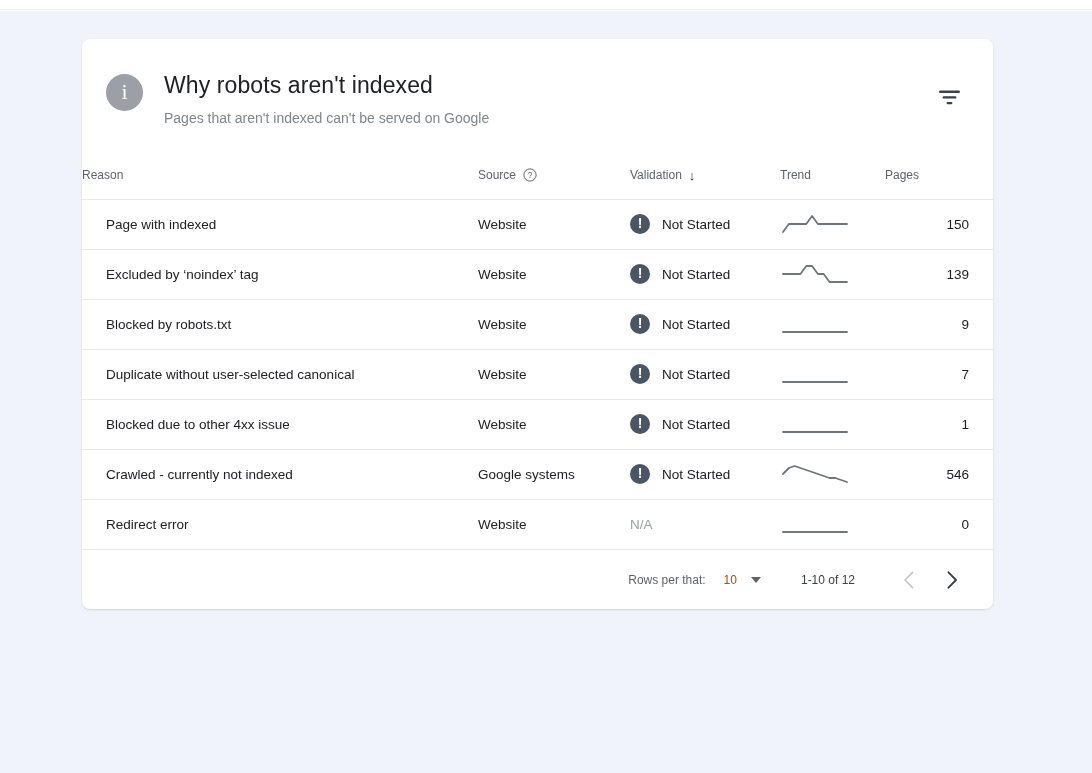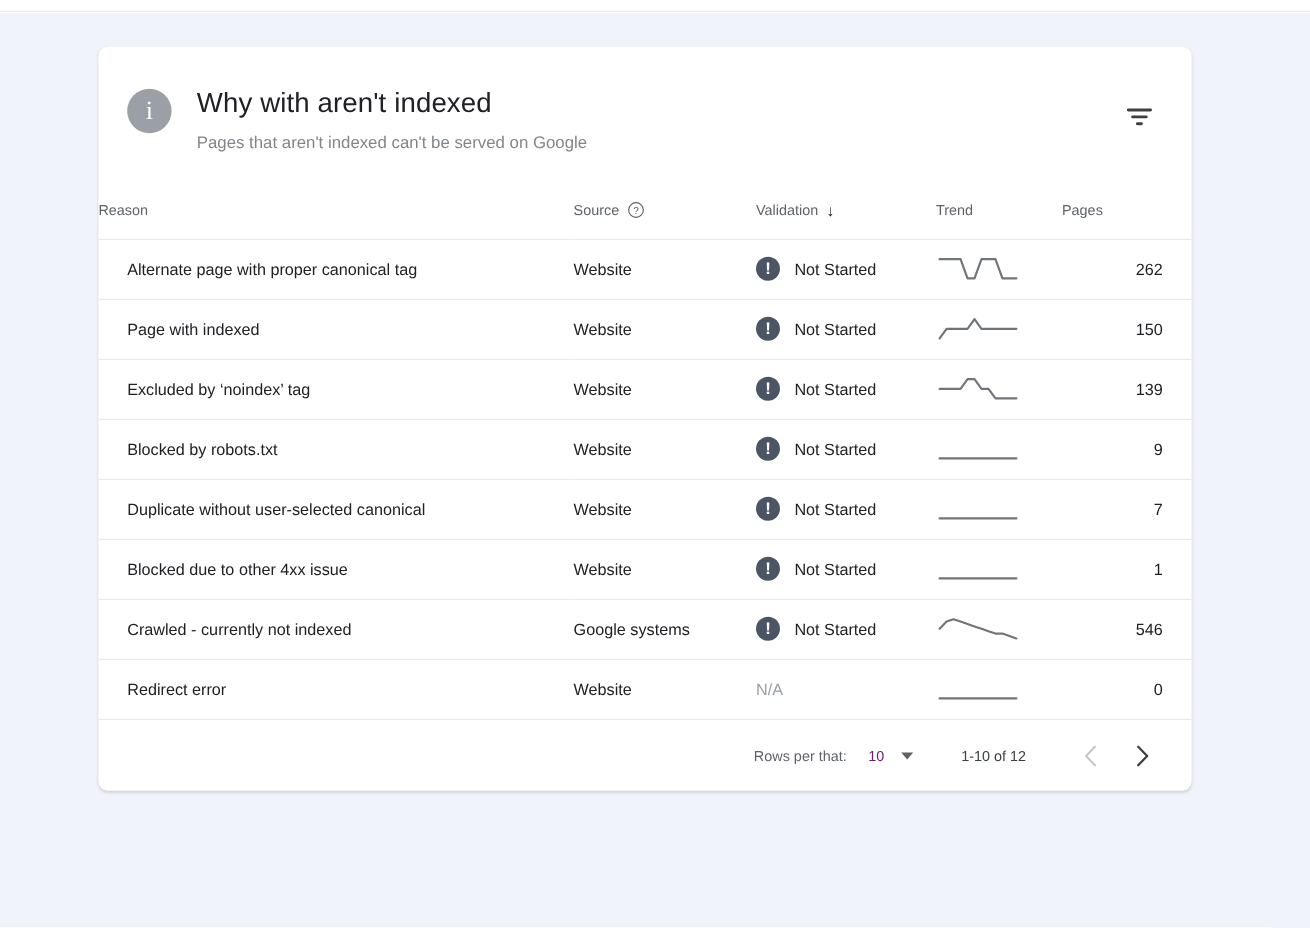--- a/index.html
+++ b/index.html
@@ -199,21 +199,21 @@
     color: #5f6368;
   }
   .rows-label { margin-right: 18px; }
   .rows-select {
     display: inline-flex;
     align-items: center;
     gap: 14px;
     cursor: pointer;
     margin-right: 40px;
   }
-  .rows-value { font-size: 12px; color: #701a75; }
+  .rows-value { font-size: 12px; color: #c2410c; }
   .caret {
     width: 0; height: 0;
     border-left: 5px solid transparent;
     border-right: 5px solid transparent;
     border-top: 6px solid #5f6368;
   }
   .range-label { margin-right: 36px; color: #3c4043; }
   .pager-btn {
     width: 34px; height: 34px;
     display: inline-flex;
@@ -234,21 +234,21 @@
   <div class="canvas"></div>
 
   <div class="card">
 
     <div class="card-header">
       <div class="header-flex">
         <div class="info-badge">
           <span class="glyph">i</span>
         </div>
         <div class="header-text">
-          <div class="card-title">Why with aren't indexed</div>
+          <div class="card-title">Why robots aren't indexed</div>
           <div class="card-subtitle">Pages that aren't indexed can't be served on Google</div>
         </div>
       </div>
       <div class="filter-btn">
         <svg class="filter-icon" width="21" height="15" viewBox="0 0 21 15">
           <rect x="0" y="0.5" width="21" height="2.4" rx="1.2" fill="#3c4043"></rect>
           <rect x="3.6" y="6.2" width="13.8" height="2.4" rx="1.2" fill="#3c4043"></rect>
           <rect x="7.6" y="11.9" width="5.8" height="2.4" rx="1.2" fill="#3c4043"></rect>
         </svg>
       </div>
@@ -277,38 +277,20 @@
           </th>
           <th class="th-trend">
             <span>Trend</span>
           </th>
           <th class="th-pages">
             <span>Pages</span>
           </th>
         </tr>
       </thead>
       <tbody id="table-body">
-          <tr class="data-row">
-            <td class="c-reason">Alternate page with proper canonical tag</td>
-            <td class="c-source">Website</td>
-            <td class="c-valid">
-              <span class="valid-cell">
-                <span class="status-dot">
-                  <span class="bang">!</span>
-                </span>
-                <span class="valid-label">Not Started</span>
-              </span>
-            </td>
-            <td class="c-trend">
-              <svg class="spark" width="70" height="22" viewBox="0 0 70 22">
-                <polyline points="3.00,3.00 8.82,3.00 14.64,3.00 20.45,3.00 26.27,19.00 32.09,19.00 37.91,3.00 43.73,3.00 49.55,3.00 55.36,19.00 61.18,19.00 67.00,19.00" fill="none" stroke="#70757a" stroke-width="1.8" stroke-linecap="round" stroke-linejoin="round"></polyline>
-              </svg>
-            </td>
-            <td class="c-pages">262</td>
-          </tr>
           <tr class="data-row">
             <td class="c-reason">Page with indexed</td>
             <td class="c-source">Website</td>
             <td class="c-valid">
               <span class="valid-cell">
                 <span class="status-dot">
                   <span class="bang">!</span>
                 </span>
                 <span class="valid-label">Not Started</span>
               </span>

